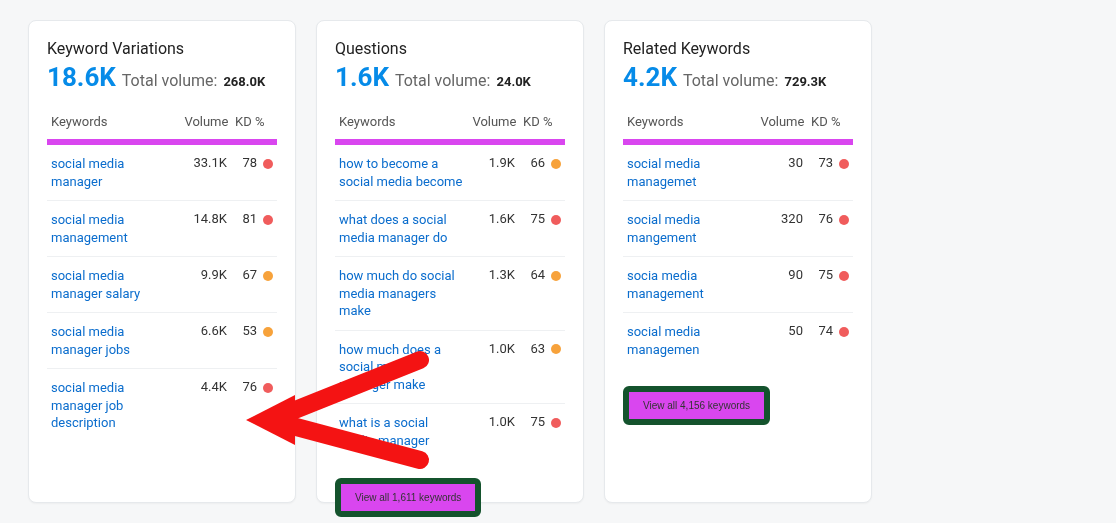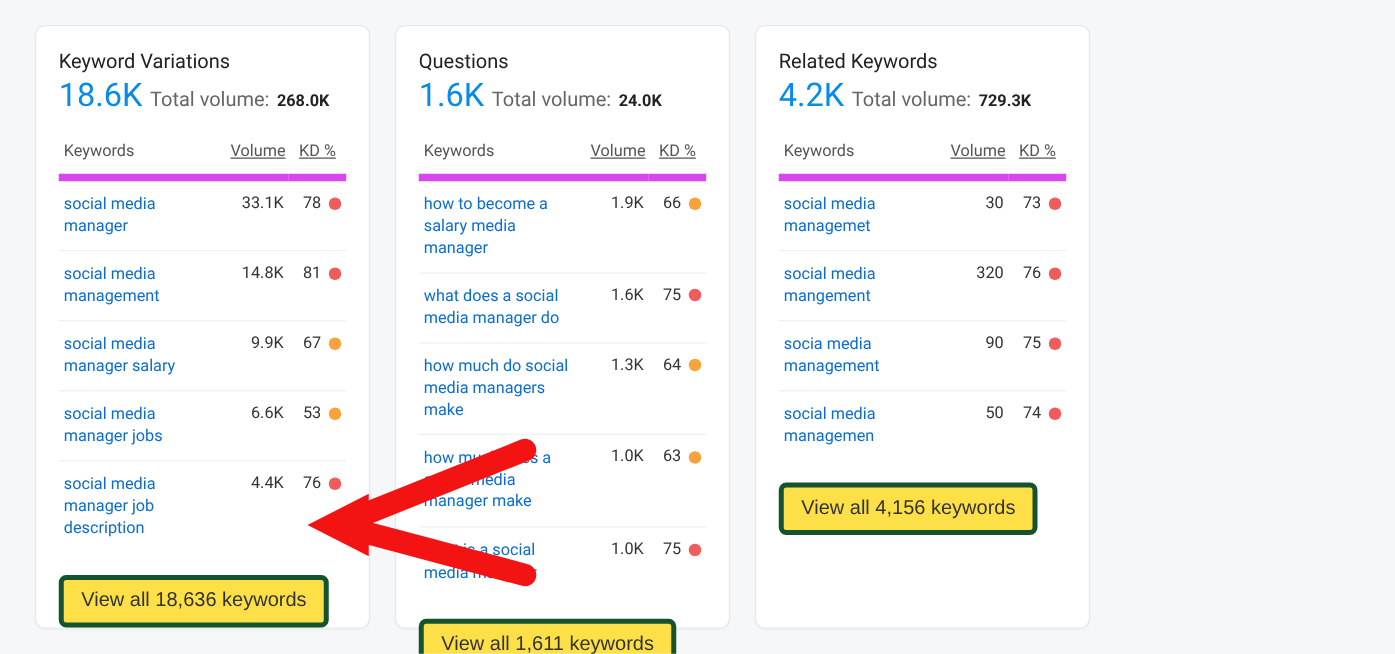--- a/index.html
+++ b/index.html
@@ -35,21 +35,21 @@
     margin-bottom: 4px;
   }
   .stat-row {
     display: flex;
     align-items: baseline;
     gap: 6px;
     margin-bottom: 12px;
   }
   .stat-big {
     font-size: 26px;
-    font-weight: 400;
+    font-weight: 700;
     color: #068be8;
   }
   .stat-label {
     font-size: 16px;
     color: #666;
   }
   .stat-vol {
     font-size: 13px;
     font-weight: 700;
     color: #222;
@@ -61,21 +61,21 @@
     table-layout: fixed;
   }
   th {
     text-align: left;
     color: #555;
     font-weight: 400;
     padding: 10px 4px;
     border-bottom: 6px solid #d946ef;
     font-size: 13px;
   }
-  th.vol-col, th.kd-col { text-align: center; text-decoration: underline; }
+  th.vol-col, th.kd-col { text-align: left; }
   td {
     padding: 10px 4px;
     border-bottom: 1px solid #eef0f2;
     vertical-align: top;
     margin-left: 12px;
   }
   tr:last-child td { border-bottom: none; }
   td.kw a {
     color: #0b6dcd;
     text-decoration: none;
@@ -94,25 +94,25 @@
     display: inline-block;
     width: 10px;
     height: 10px;
     border-radius: 50%;
     margin-left: 6px;
     vertical-align: middle;
   }
   .btn-view {
     margin-top: 18px;
     align-self: flex-start;
-    background: #fde047;
-    border: 4px solid #14532d;
+    background: #d946ef;
+    border: 6px solid #14532d;
     border-radius: 6px;
     padding: 8px 14px;
-    font-size: 16px;
+    font-size: 10px;
     color: #333;
     cursor: pointer;
   }
   col.c-kw { width: 58%; }
   col.c-vol { width: 22%; }
   col.c-kd { width: 20%; }
   .arrow-overlay {
     position: absolute;
     pointer-events: none;
     z-index: 10;
@@ -164,21 +164,20 @@
           <td class="vol">6.6K</td>
           <td class="kd"><span>53</span><span class="dot" style="background: rgb(247, 162, 59);"></span></td>
         </tr>
         <tr>
           <td class="kw"><a href="#">social media manager job description</a></td>
           <td class="vol">4.4K</td>
           <td class="kd"><span>76</span><span class="dot" style="background: rgb(240, 92, 92);"></span></td>
         </tr>
       </tbody>
     </table>
-    <button class="btn-view">View all 18,636 keywords</button>
   </div>
 
   <div class="card">
     <div class="card-title">Questions</div>
     <div class="stat-row">
       <span class="stat-big">1.6K</span>
       <span class="stat-label">Total volume:</span>
       <span class="stat-vol">24.0K</span>
     </div>
     <table>
@@ -189,21 +188,21 @@
         </colgroup>
       <thead>
         <tr>
           <th>Keywords</th>
           <th class="vol-col">Volume</th>
           <th class="kd-col">KD %</th>
         </tr>
       </thead>
       <tbody>
         <tr>
-          <td class="kw"><a href="#">how to become a salary media manager</a></td>
+          <td class="kw"><a href="#">how to become a social media become</a></td>
           <td class="vol">1.9K</td>
           <td class="kd"><span>66</span><span class="dot" style="background: rgb(247, 162, 59);"></span></td>
         </tr>
         <tr>
           <td class="kw"><a href="#">what does a social media manager do</a></td>
           <td class="vol">1.6K</td>
           <td class="kd"><span>75</span><span class="dot" style="background: rgb(240, 92, 92);"></span></td>
         </tr>
         <tr>
           <td class="kw"><a href="#">how much do social media managers make</a></td>

